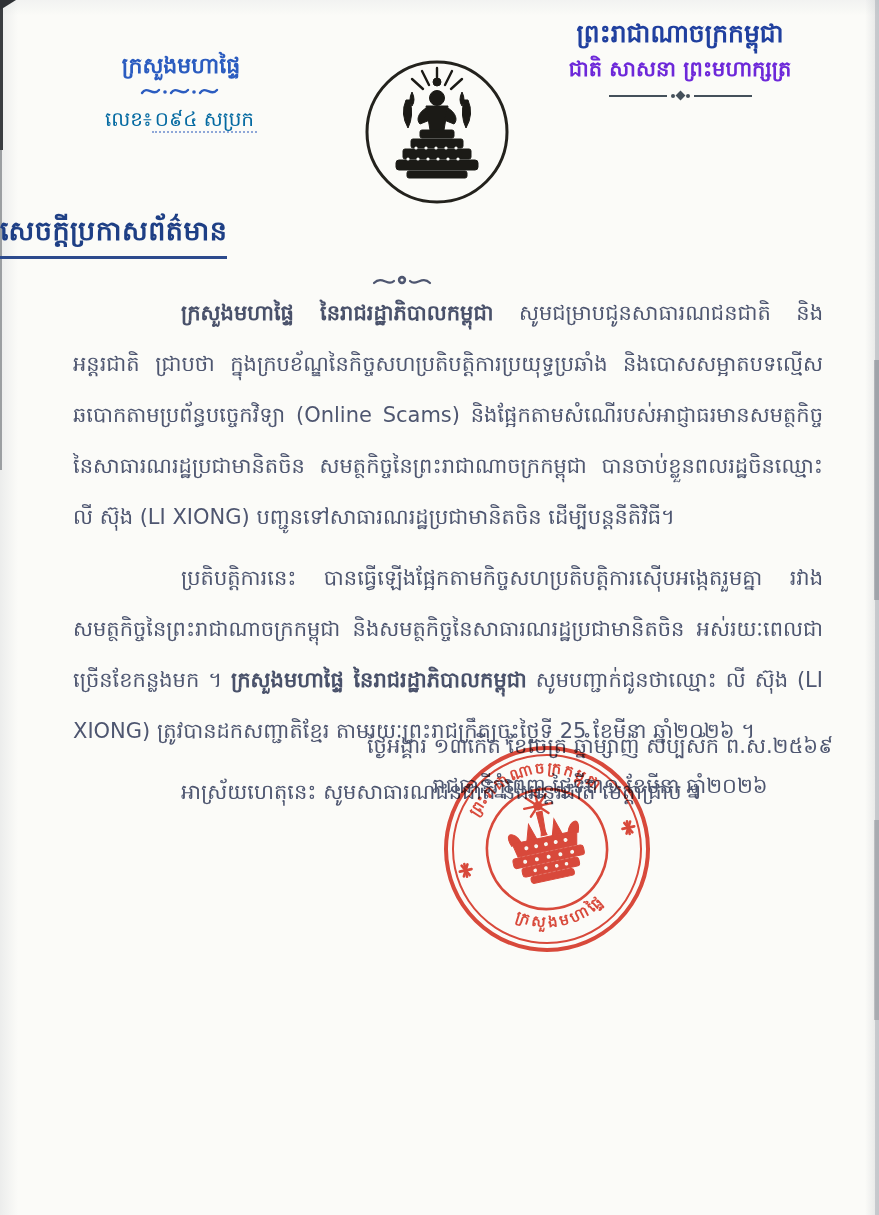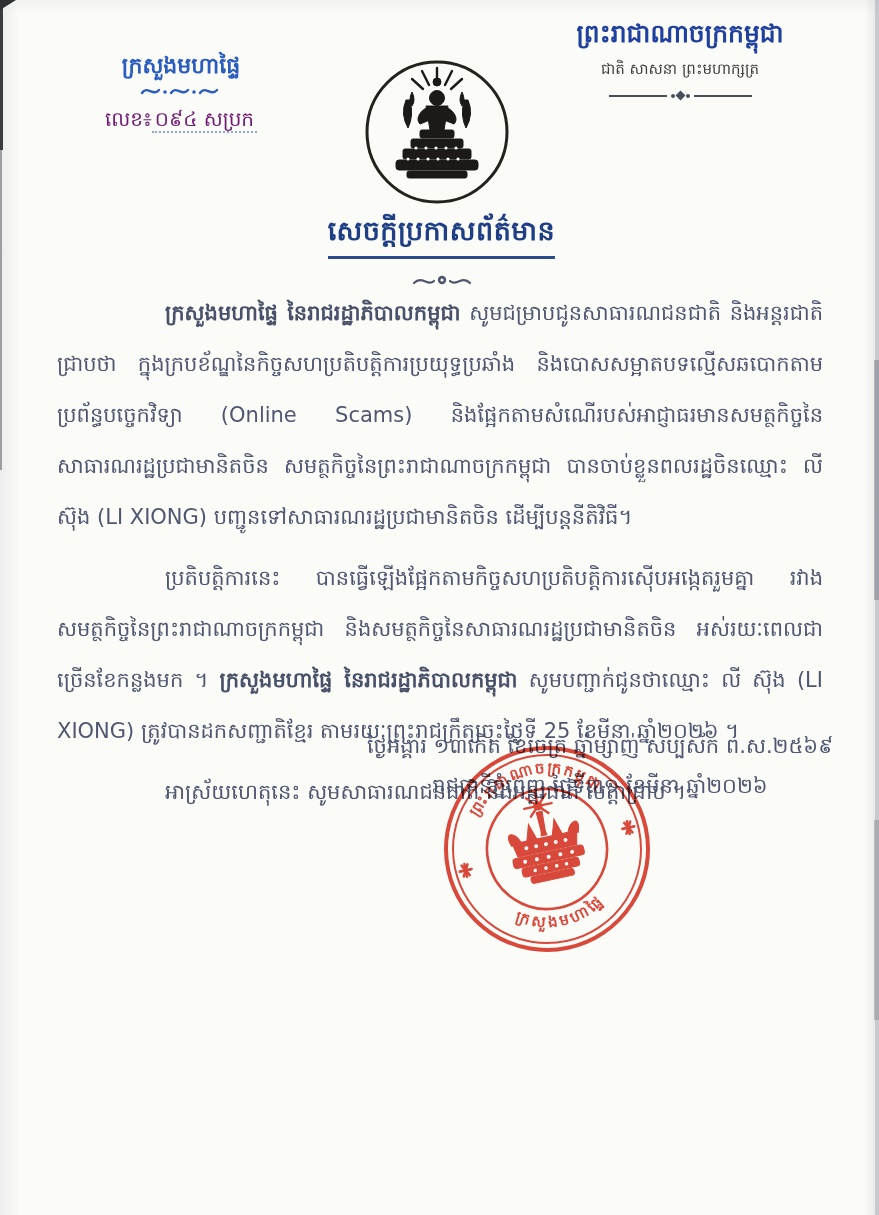--- a/index.html
+++ b/index.html
@@ -21,44 +21,44 @@
   .corner-mark{position:absolute;left:0;top:0;width:16px;height:10px;background:#2e3134;
     clip-path:polygon(0 0,100% 0,0 100%);}
   .edge-right{position:absolute;right:0;top:0;width:4px;height:1215px;background:rgba(160,165,172,.45);}
   .edge-right-dark{position:absolute;right:0;top:360px;width:5px;height:240px;background:rgba(120,126,133,.5);}
   .edge-right-dark2{position:absolute;right:0;top:820px;width:5px;height:200px;background:rgba(130,136,143,.45);}
 
   
   .lh-left{position:absolute;left:38px;top:50px;width:286px;text-align:center;color:#2b5cc0;}
   .lh-left .l1{font-size:22px;font-weight:bold;line-height:32px;letter-spacing:.5px;}
   .lh-left .l2{font-size:22px;font-weight:bold;line-height:32px;}
-  .lh-left .num{font-size:20px;margin-top:8px;color:#701a75;}
+  .lh-left .num{font-size:20px;margin-top:8px;color:#0369a1;}
   .lh-left .num .val{border-bottom:2px dotted #8fa7d8;padding:0 3px;}
   .curl-divider{margin:4px auto 0;display:block;}
 
   .lh-right{position:absolute;right:24px;top:16px;width:350px;text-align:center;}
   .lh-right .l1{font-size:25px;font-weight:bold;color:#20409f;line-height:36px;}
-  .lh-right .l2{font-size:15px;font-weight:normal;color:#404040;line-height:34px;}
+  .lh-right .l2{font-size:21px;font-weight:bold;color:#6d28d9;line-height:34px;}
   .kingdom-divider{display:flex;align-items:center;justify-content:center;margin-top:6px;gap:4px;}
   .kingdom-divider .bar{height:2px;background:#44505a;width:58px;}
   .kingdom-divider .mid{display:flex;align-items:center;gap:2px;}
   .kingdom-divider .dot{width:4px;height:4px;border-radius:50%;background:#44505a;}
   .kingdom-divider .diamond{width:7px;height:7px;background:#44505a;transform:rotate(45deg);}
 
   .emblem{position:absolute;left:360px;top:58px;width:154px;height:154px;}
 
-  .title-wrap{position:absolute;left:0;top:214px;width:803px;text-align:center;margin-left:40px;}
+  .title-wrap{position:absolute;left:0;top:214px;width:803px;text-align:left;}
   .doc-title{display:inline-block;font-size:27px;font-weight:bold;color:#1e3f85;
     padding-bottom:3px;border-bottom:3px solid #2c4a8d;letter-spacing:.5px;}
   .title-flourish{display:block;margin:14px auto 0;}
 
   
   .body-text{position:absolute;left:57px;top:288px;width:766px;color:#4e5670;
     font-size:21px;line-height:51px;text-align:justify;}
-  .body-text p{margin:0 0 10px 0;text-indent:108px;}
+  .body-text p{margin:0 0 10px 16px;text-indent:108px;}
   .body-text .bold{font-weight:bold;color:#49516a;}
 
   .dateline{position:absolute;left:360px;top:726px;width:480px;text-align:center;
     color:#4e5670;font-size:21px;line-height:40px;}
 
   .stamp{position:absolute;left:436px;top:738px;width:222px;height:222px;
     transform:rotate(-12deg);opacity:.92;mix-blend-mode:multiply;}
 </style>
 </head>
 <body>

